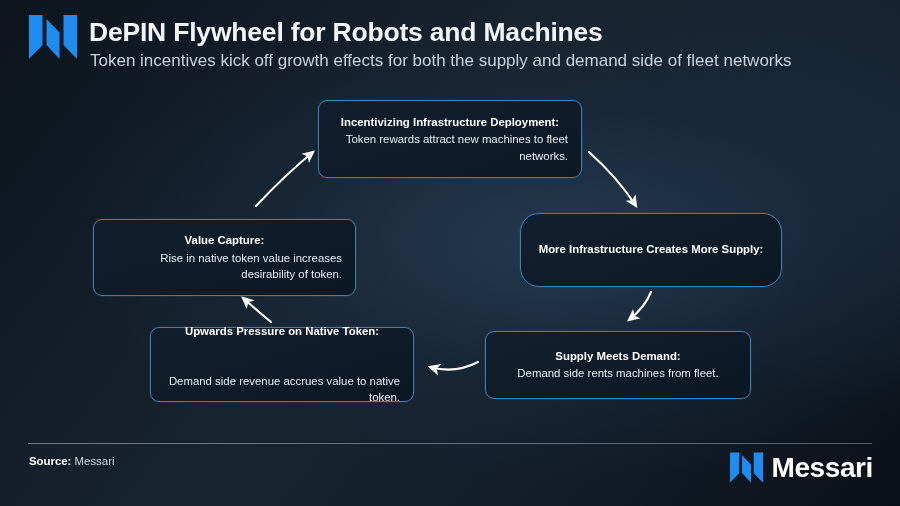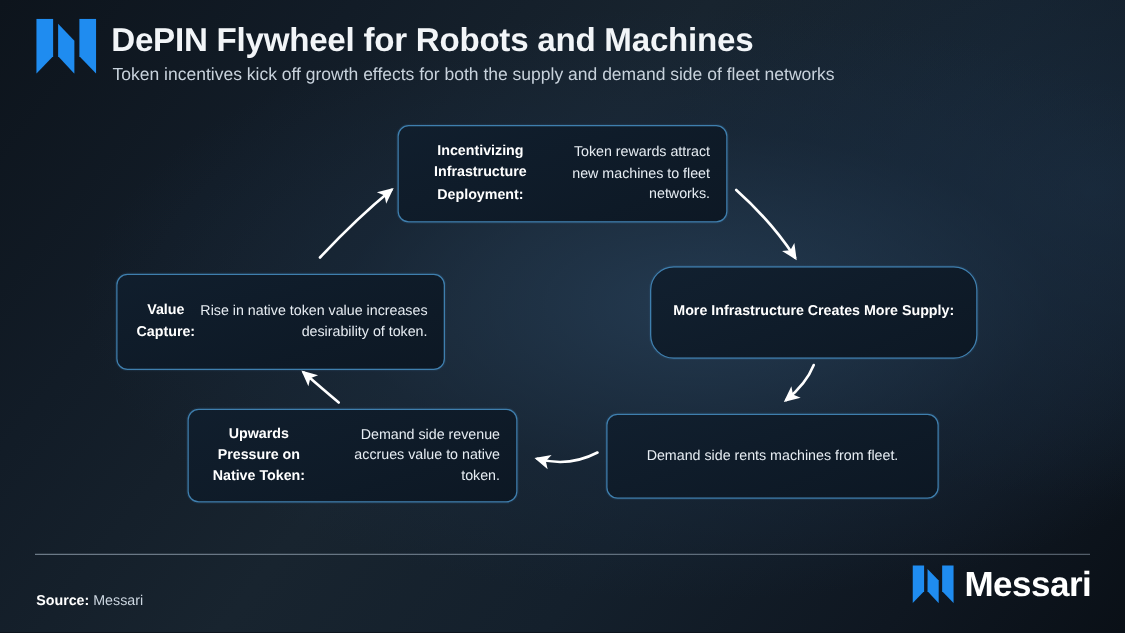--- a/index.html
+++ b/index.html
@@ -37,34 +37,34 @@
     left: 89px; top: 17px;
     font-size: 26.5px;
     font-weight: bold;
     color: #f2f5f8;
     letter-spacing: -0.2px;
     white-space: nowrap;
   }
   .subtitle {
     position: absolute;
     left: 90px; top: 51px;
-    font-size: 14px;
+    font-size: 17px;
     color: #c8d2dc;
     white-space: nowrap;
   }
 
   
   .flow-box {
     position: absolute;
     box-sizing: border-box;
     border: 1px solid #3f7fae;
     border-radius: 9px;
     background: linear-gradient(160deg, rgba(16,30,45,0.92) 0%, rgba(12,23,35,0.95) 100%);
     display: flex;
-    flex-direction: row;
+    flex-direction: column;
     align-items: center;
     justify-content: center;
     text-align: center;
     padding: 6px 13px;
     box-shadow: 0 0 0 1px rgba(63,127,174,0.12);
   }
   .flow-title {
     font-size: 11.4px;
     font-weight: bold;
     color: #ffffff;
@@ -98,21 +98,20 @@
     left: 28px; top: 443px;
     width: 844px; height: 1px;
     background: linear-gradient(90deg, rgba(180,196,212,0.55), rgba(180,196,212,0.42));
   }
   .source {
     position: absolute;
     left: 29px; top: 455px;
     font-size: 11.4px;
     color: #cdd7e1;
     white-space: nowrap;
-    margin-top: 20px;
   }
   .source b { color: #ffffff; font-weight: bold; }
   .footer-logo {
     position: absolute;
     right: 27px; top: 452px;
     display: flex;
     align-items: center;
     gap: 9px;
   }
   .footer-logo-mark { width: 33px; height: 31px; display: block; }
@@ -162,20 +161,21 @@
   <div class="flow-box" id="box-0">
     <span class="flow-title">Incentivizing Infrastructure Deployment:</span>
     <span class="flow-desc">Token rewards attract new machines to fleet networks.</span>
   </div>
 
   <div class="flow-box" id="box-1">
     <span class="flow-title">More Infrastructure Creates More Supply:</span>
   </div>
 
   <div class="flow-box" id="box-2">
+    <span class="flow-title">Supply Meets Demand:</span>
     <span class="flow-desc">Demand side rents machines from fleet.</span>
   </div>
 
   <div class="flow-box" id="box-3">
     <span class="flow-title">Upwards Pressure on Native Token:</span>
     <span class="flow-desc">Demand side revenue accrues value to native token.</span>
   </div>
 
   <div class="flow-box" id="box-4">
     <span class="flow-title">Value Capture:</span>

